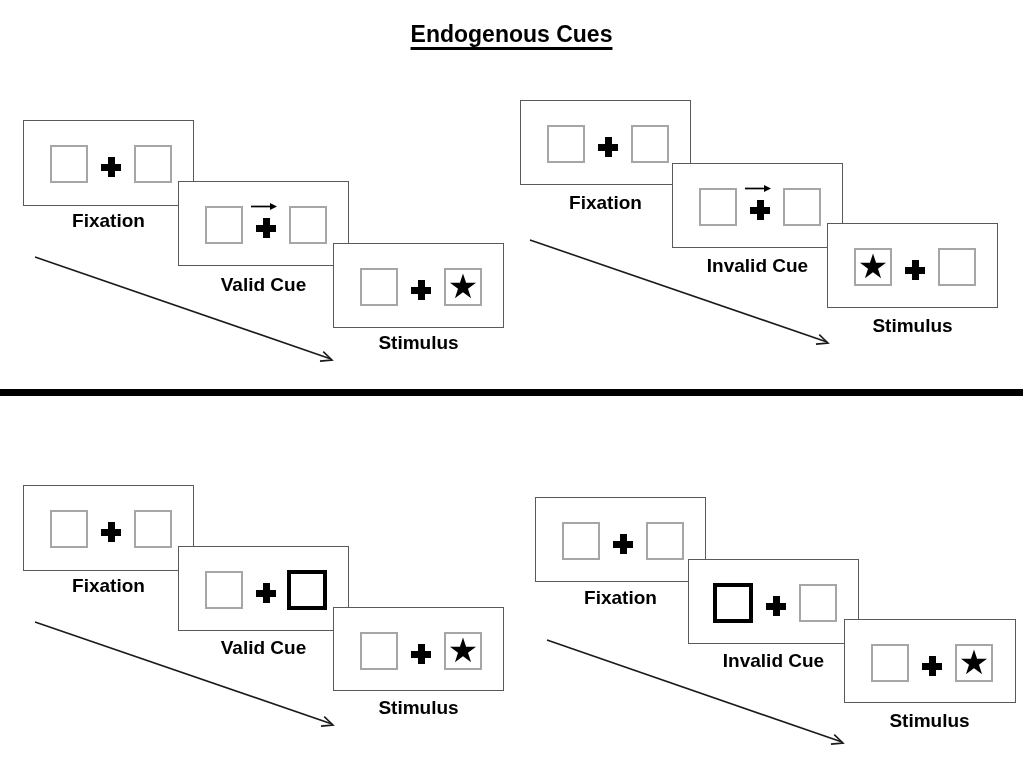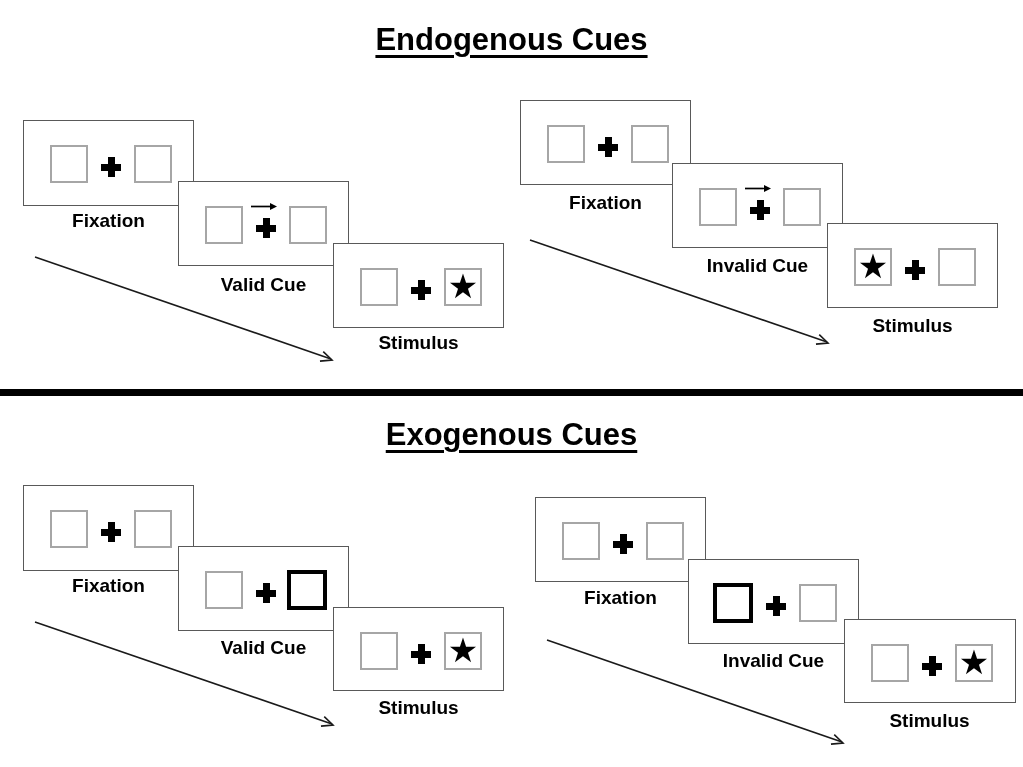--- a/index.html
+++ b/index.html
@@ -2,21 +2,21 @@
 <html><head>
 <meta charset="utf-8">
 <style>
   html,body{margin:0;padding:0;background:#fff;}
   .canvas{
     position:relative;width:1023px;height:767px;background:#ffffff;
     font-family:"Liberation Sans",sans-serif;overflow:hidden;color:#000;
   }
   .section-title{
     position:absolute;left:0;width:100%;text-align:center;
-    font-size:31px;font-weight:bold;line-height:1.2;
+    font-size:23px;font-weight:bold;line-height:1.2;
   }
   .section-title span{
     text-decoration:underline;text-decoration-thickness:3px;text-underline-offset:5px;
   }
   .divider{position:absolute;left:0;top:389px;width:1023px;height:7px;background:#000;}
   .panel{
     position:absolute;width:171px;height:85px;background:#fff;
     border:1px solid #595959;box-sizing:border-box;
   }
   .sq{
@@ -40,23 +40,20 @@
   }
   .arrows{position:absolute;left:0;top:0;width:1023px;height:767px;pointer-events:none;}
 </style>
 </head>
 <body>
 
 <div class="canvas">
 
   <div class="section-title" style="top:21px;">
     <span>Endogenous Cues</span>
-  </div>
-  <div class="section-title" style="top:416px;">
-    <span>Exogenous Cues</span>
   </div>
 
   <div class="divider"></div>
 
   <svg class="arrows" viewBox="0 0 1023 767">
     <g>
       <line x1="35" y1="257" x2="331" y2="359" stroke="#1a1a1a" stroke-width="1.6"></line>
       <g transform="translate(332,360) rotate(19.1)">
         <path d="M-11,-5 L0,0 L-11,5" fill="none" stroke="#1a1a1a" stroke-width="1.6"></path>
       </g>

